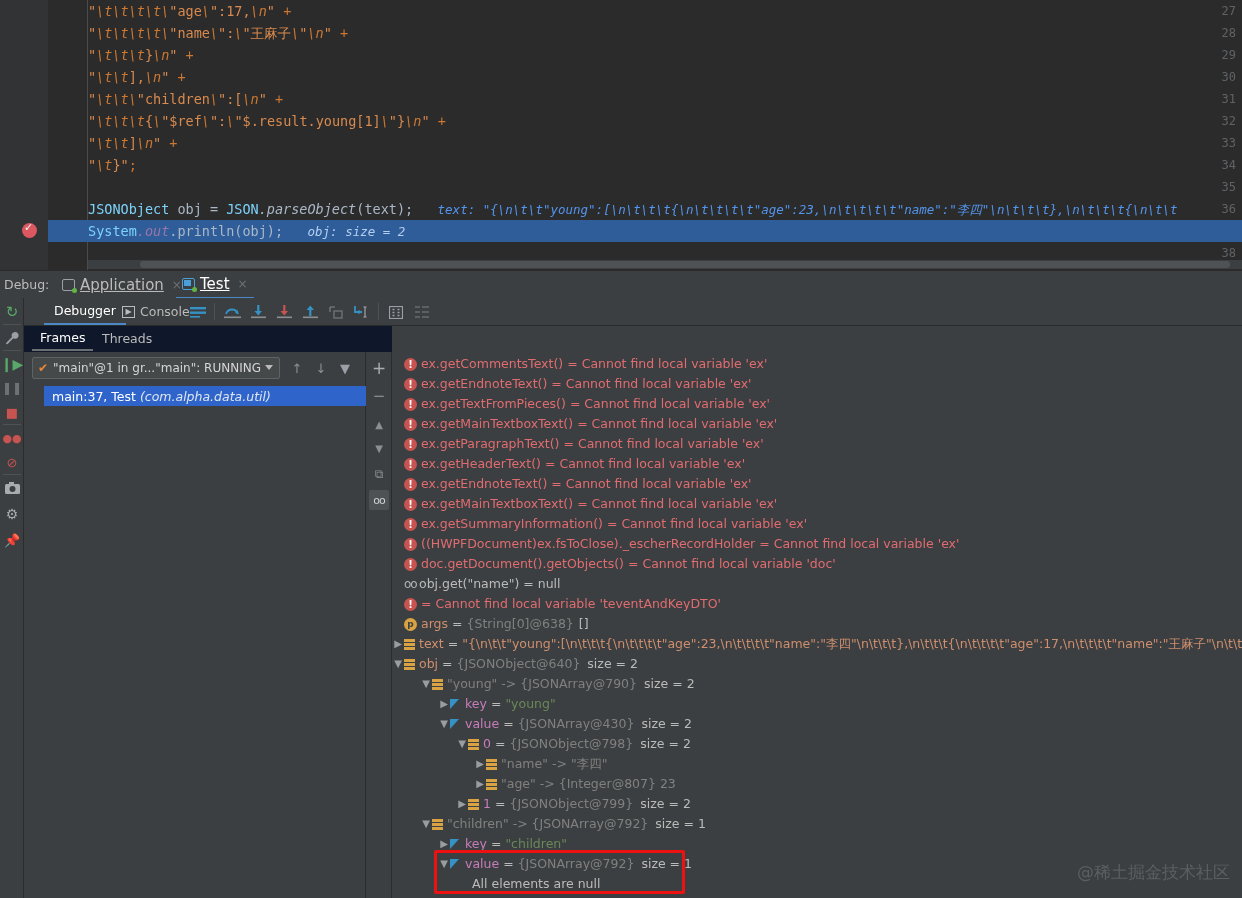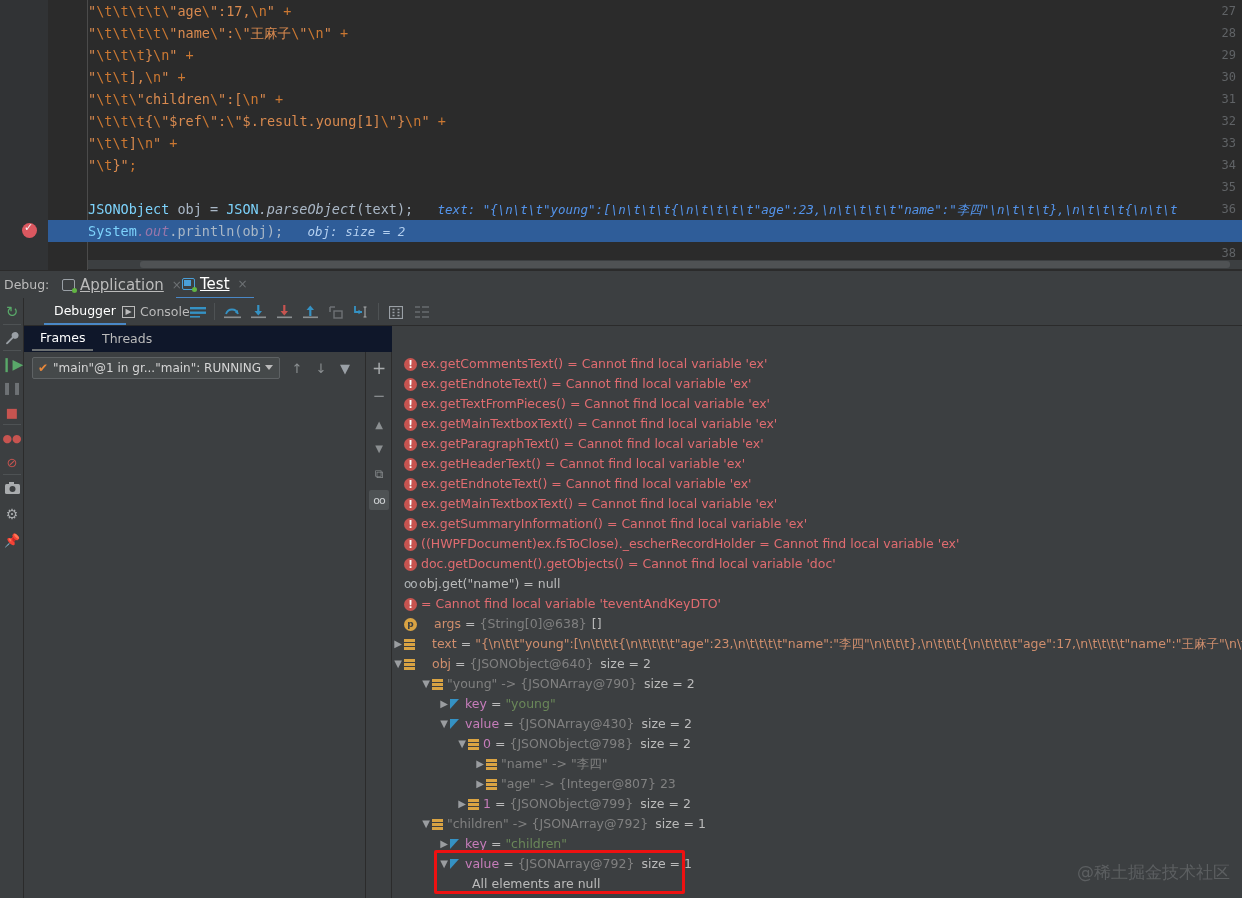--- a/index.html
+++ b/index.html
@@ -46,21 +46,21 @@
   }
   .hl-row {
     position: absolute; left: 88px; width: 1154px; height: 22px;
     background: #2f5d99;
   }
   .hl-row-gutter {
     position: absolute; left: 48px; width: 40px; height: 22px;
     background: #2f5d99;
   }
   .s-str { color: #d98a4f; }
-  .s-esc { color: #cc7832; }
+  .s-esc { color: #cc7832; font-style: italic; }
   .s-op  { color: #a9b7c6; }
   .s-kw  { color: #cc7832; }
   .s-cls { color: #7dd3fc; }
   .s-mth { color: #a9b7c6; font-style: italic; }
   .s-fld { color: #9876aa; font-style: italic; }
   .s-inline {
     color: #5394ec; font-style: italic; font-size: 12.5px;
   }
   .s-inline-sel { color: #b4d0f0; font-style: italic; font-size: 12.5px; }
   .ed-bottom-scroll {
@@ -229,21 +229,21 @@
   }
   .ico-flag::before {
     content: ""; position: absolute; left: 0; top: 0;
     width: 0; height: 0; border-left: 9px solid #3592c4;
     border-bottom: 10px solid transparent;
   }
   .v-err-name { color: #e06c70; margin-left: 4px; }
   .v-err-eq { color: #e06c70; margin: 0 4px; }
   .v-err-msg { color: #e06c70; }
   .v-name { color: #c77dbb; margin-left: 4px; }
-  .v-name-orange { color: #cf8e6d; margin-left: 17px; }
+  .v-name-orange { color: #cf8e6d; margin-left: 4px; }
   .v-eq { color: #bbbbbb; margin: 0 4px; }
   .v-val { color: #bbbbbb; }
   .v-ref { color: #808080; }
   .v-size { color: #bbbbbb; margin-left: 7px; }
   .v-key { color: #6a8759; }
   .v-txt { color: #cf8e6d; }
   .v-plain { color: #bbbbbb; }
   .v-null { color: #bbbbbb; }
 
   .redbox {
@@ -431,20 +431,24 @@
   <div class="frames-panel">
     <div class="thread-select">
       <span class="thread-chk">✔</span>
       <span>"main"@1 in gr..."main": RUNNING</span>
       <span class="chevdn"></span>
     </div>
     <div class="fr-btn" style="left:264px">↑</div>
     <div class="fr-btn" style="left:288px">↓</div>
     <div class="fr-btn" style="left:312px;color:#9aa0a6">▼</div>
 
+    <div class="frame-row">
+      <span>main:37, Test</span>
+      <span class="frame-pkg">(com.alpha.data.util)</span>
+    </div>
   </div>
 
   <div class="varbtn-col">
     <div class="vbtn" style="top:6px;font-size:17px;color:#a9acae">+</div>
     <div class="vbtn" style="top:34px;font-size:15px">−</div>
     <div class="vbtn" style="top:62px;font-size:10px">▲</div>
     <div class="vbtn" style="top:86px;font-size:10px">▼</div>
     <div class="vbtn" style="top:112px;font-size:12px">⧉</div>
     <div class="vbtn sel" style="top:138px;font-size:11px;letter-spacing:-1px;color:#cfd2d4">oo</div>
   </div>

